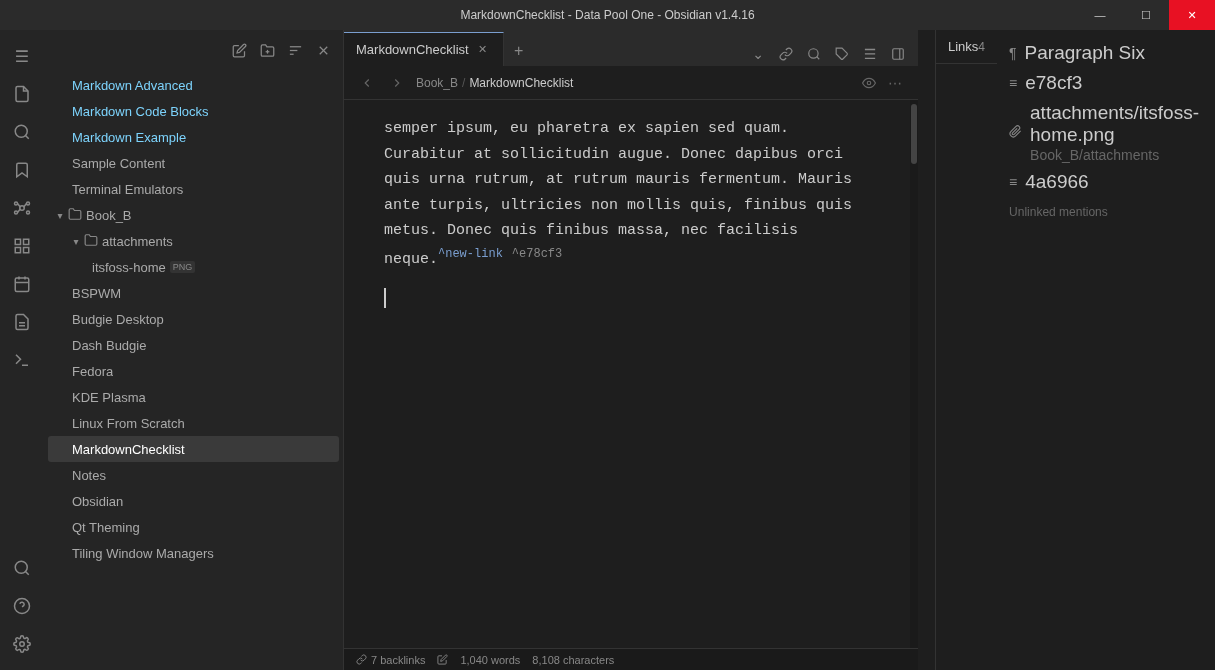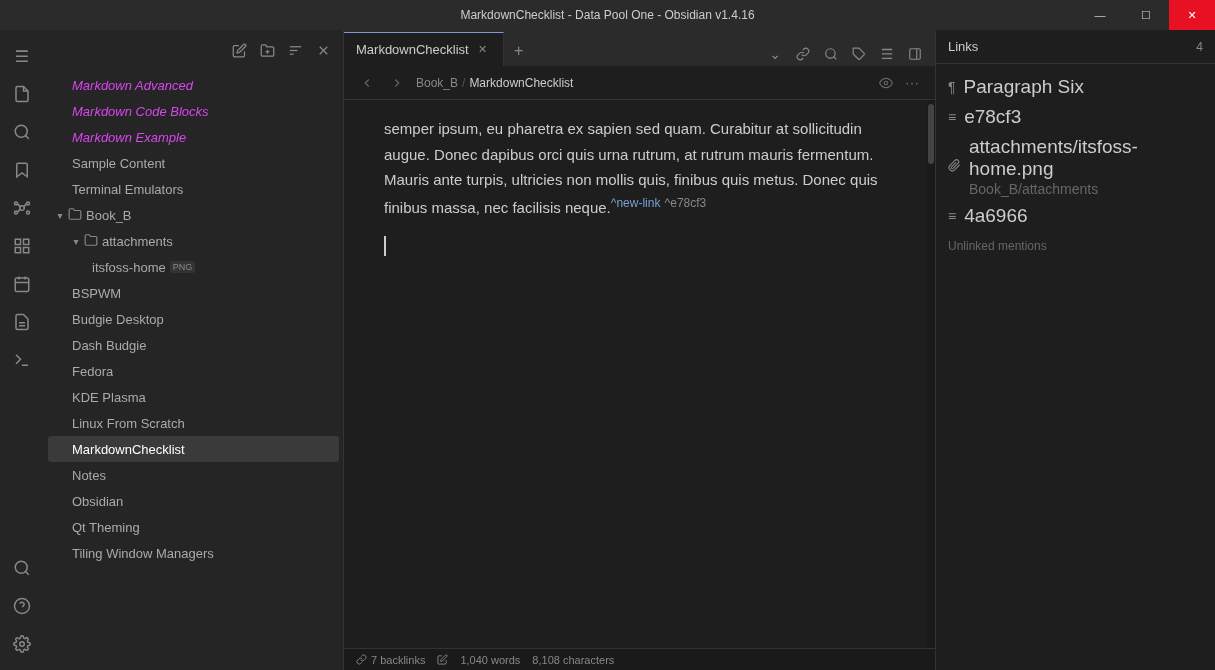--- a/index.html
+++ b/index.html
@@ -137,21 +137,21 @@
       margin: 0 4px;
     }
     .tree-item.active { background: #3a3a3a; }
     .tree-item-label {
       color: #aaa;
       font-size: 13px;
       white-space: nowrap;
       overflow: hidden;
       text-overflow: ellipsis;
     }
-    .tree-item-label.link-style { color: #d946ef; font-style: italic; }
+    .tree-item-label.link-style { color: #7dd3fc; }
     .tree-folder {
       height: 26px;
       display: flex;
       align-items: center;
       cursor: pointer;
       margin: 0 4px;
       border-radius: 3px;
     }
     .folder-arrow {
       width: 16px;
@@ -332,22 +332,23 @@
       border-radius: 3px;
       margin: 4px auto;
     }
 
     
     #right-panel {
       width: 280px;
       background: #1e1e1e;
       border-left: 1px solid #333;
       display: flex;
-      flex-direction: column;
-      flex-shrink: 0;
+      flex-direction: row;
+      flex-shrink: 0;
+      margin-left: 17px;
     }
     #right-panel-header {
       height: 34px;
       display: flex;
       align-items: center;
       justify-content: space-between;
       padding: 0 12px;
       border-bottom: 1px solid #333;
       flex-shrink: 0;
     }
@@ -418,20 +419,21 @@
       display: flex;
       align-items: center;
       gap: 4px;
     }
 
     
     #editor-wrapper {
       display: flex;
       flex: 1;
       overflow: hidden;
+      font-family: Liberation Mono, monospace;
     }
   </style>
 </head>
 <body>
 
 <div id="titlebar">
   <span id="titlebar-title">MarkdownChecklist - Data Pool One - Obsidian v1.4.16</span>
   <div id="titlebar-controls">
     <div class="titlebar-btn">—</div>
     <div class="titlebar-btn">☐</div>

